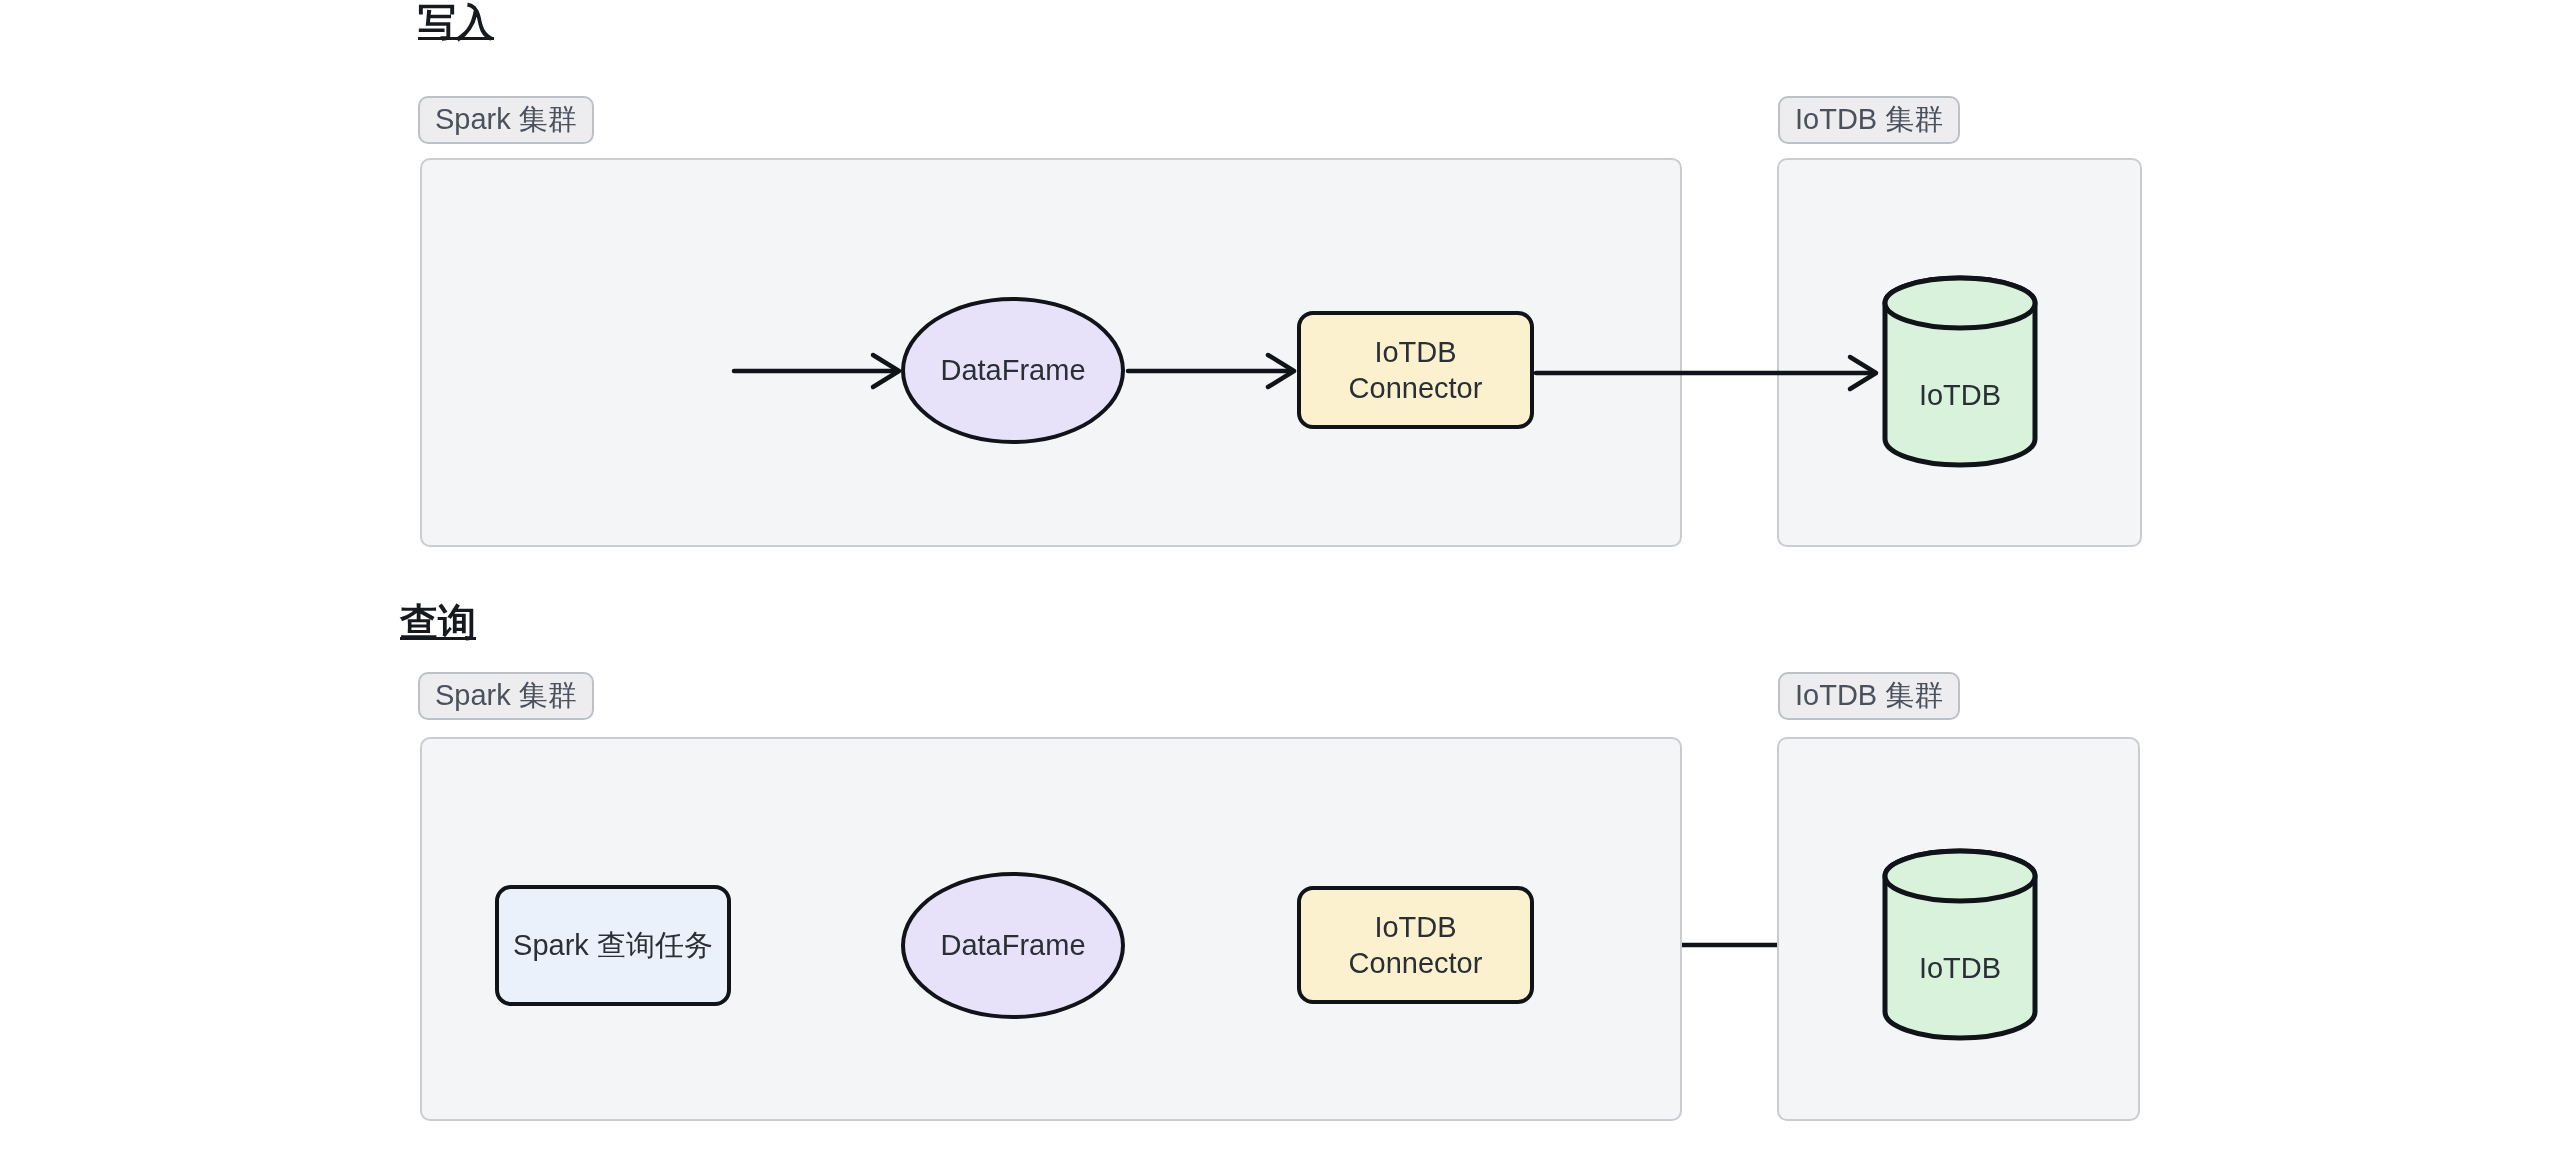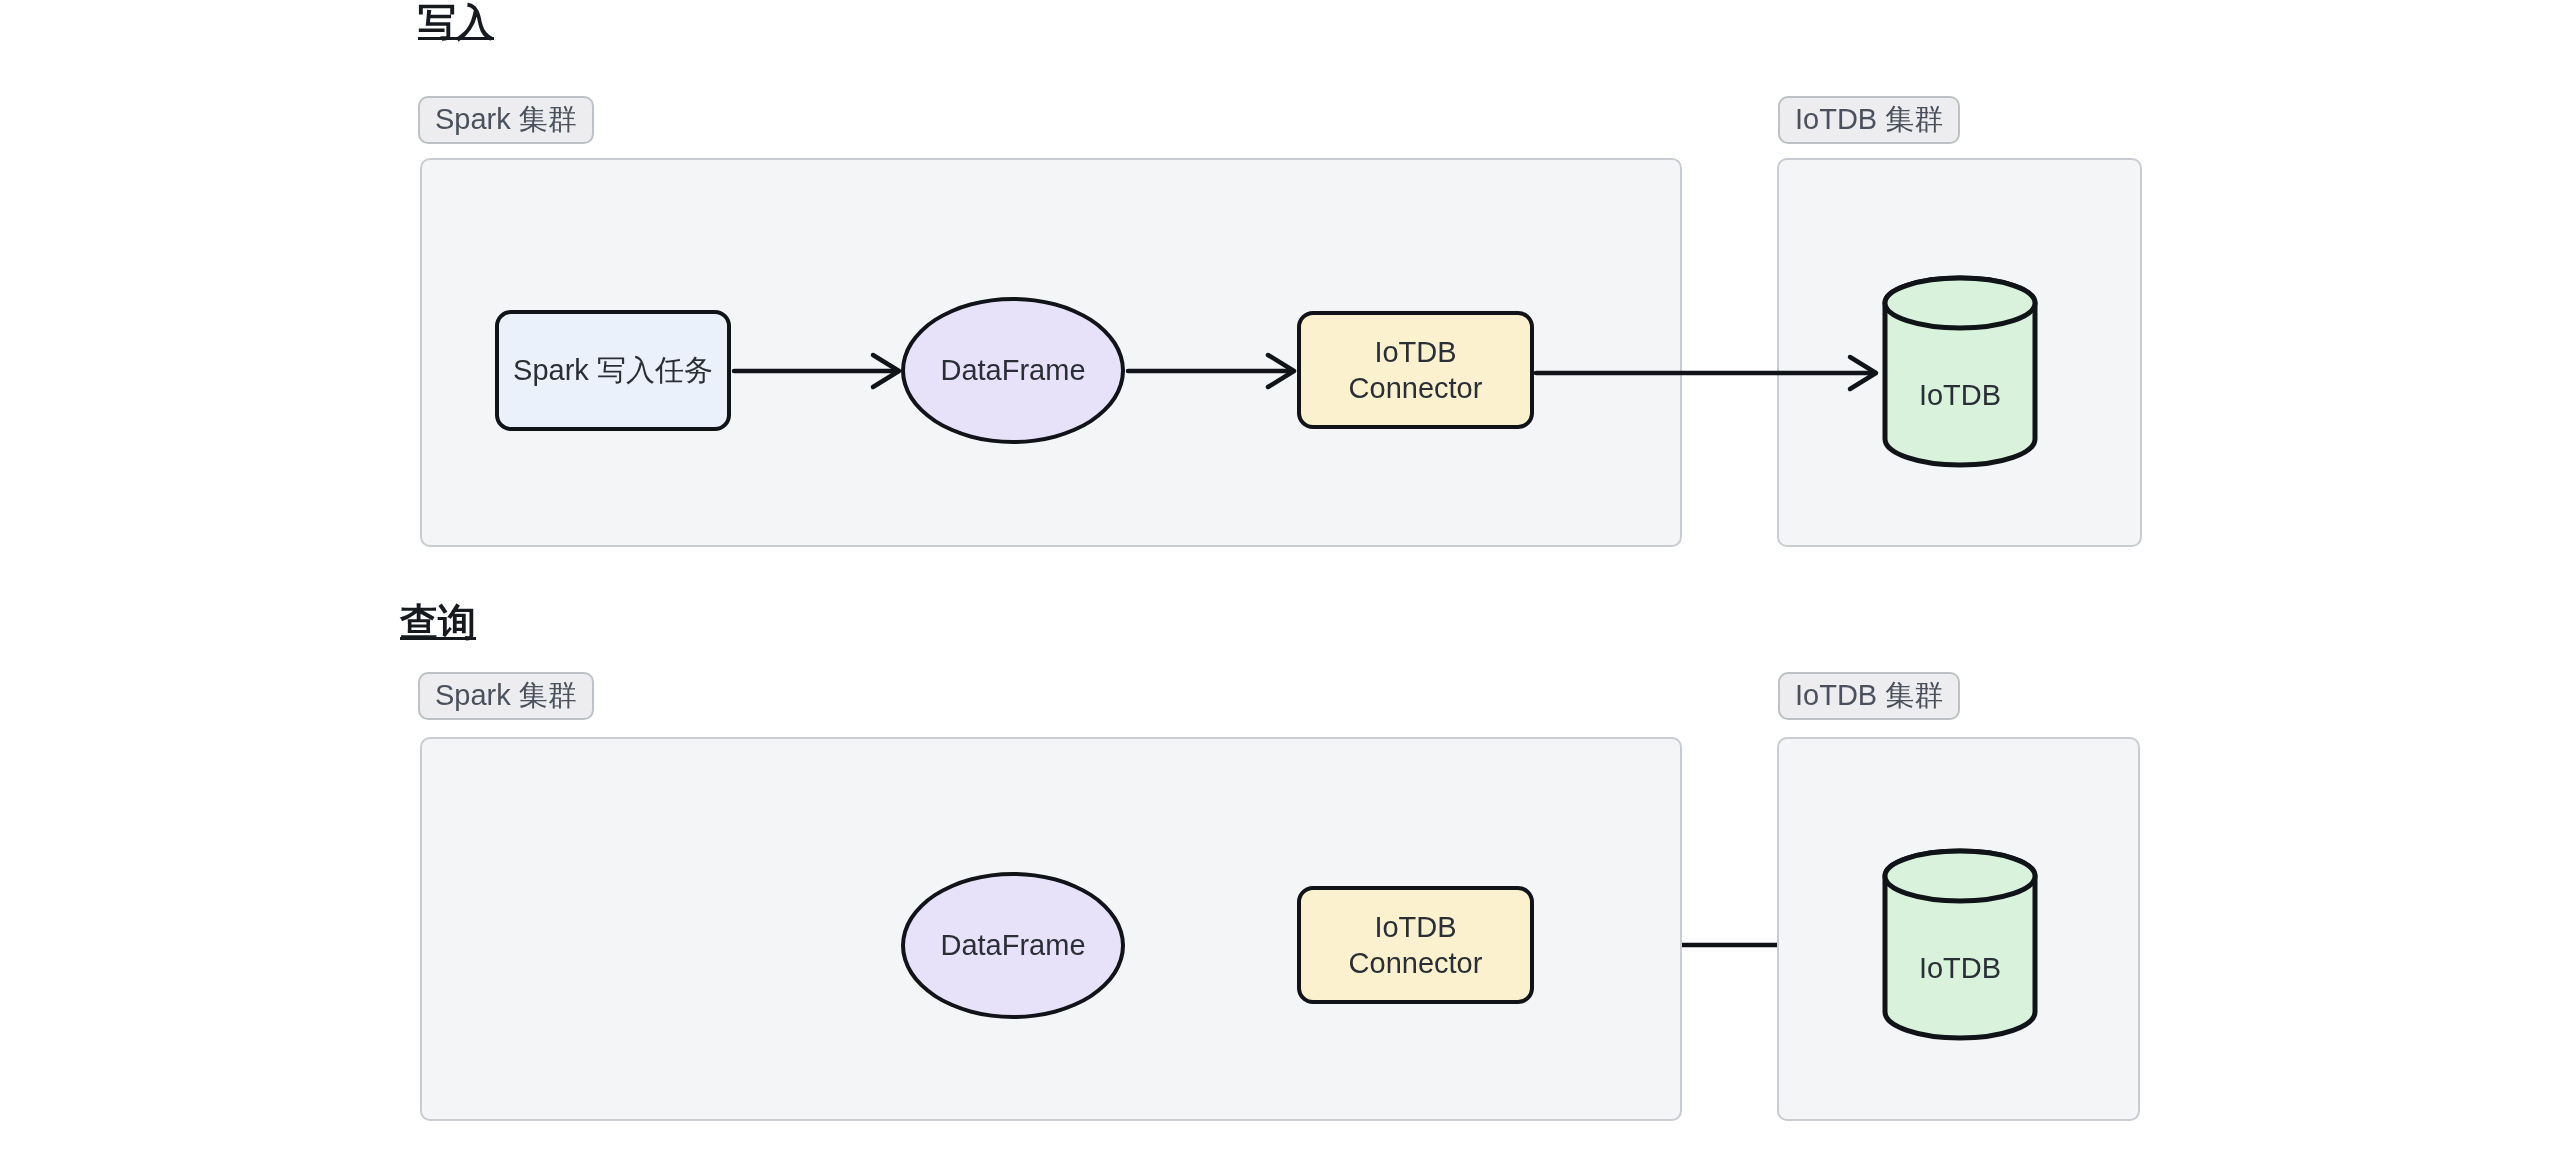--- a/index.html
+++ b/index.html
@@ -95,23 +95,20 @@
       <line class="edge" x1="1294" y1="945" x2="1131" y2="945"></line>
       <polyline class="edge" points="1154,929 1128,945 1154,961"></polyline>
     </g>
 
     <g>
       <line class="edge" x1="1876" y1="945" x2="1539" y2="945"></line>
       <polyline class="edge" points="1562,929 1536,945 1562,961"></polyline>
     </g>
   </svg>
 
-  <div class="node node-rect" id="w-task">
-    <span>Spark 写入任务</span>
-  </div>
 
   <div class="node node-ellipse" id="w-dataframe">
     <span>DataFrame</span>
   </div>
 
   <div class="node node-connector" id="w-connector">
     <span>IoTDB</span>
     <span>Connector</span>
   </div>
 
@@ -124,20 +121,23 @@
   </div>
 
   <div class="flow-title" id="q-title">查询</div>
 
   <div class="cluster-panel" id="q-panel-spark"></div>
   <div class="cluster-panel" id="q-panel-iotdb"></div>
 
   <div class="cluster-badge" id="q-badge-spark">Spark 集群</div>
   <div class="cluster-badge" id="q-badge-iotdb">IoTDB 集群</div>
 
+  <div class="node node-rect" id="q-task">
+    <span>Spark 查询任务</span>
+  </div>
 
   <div class="node node-ellipse" id="q-dataframe">
     <span>DataFrame</span>
   </div>
 
   <div class="node node-connector" id="q-connector">
     <span>IoTDB</span>
     <span>Connector</span>
   </div>
 

